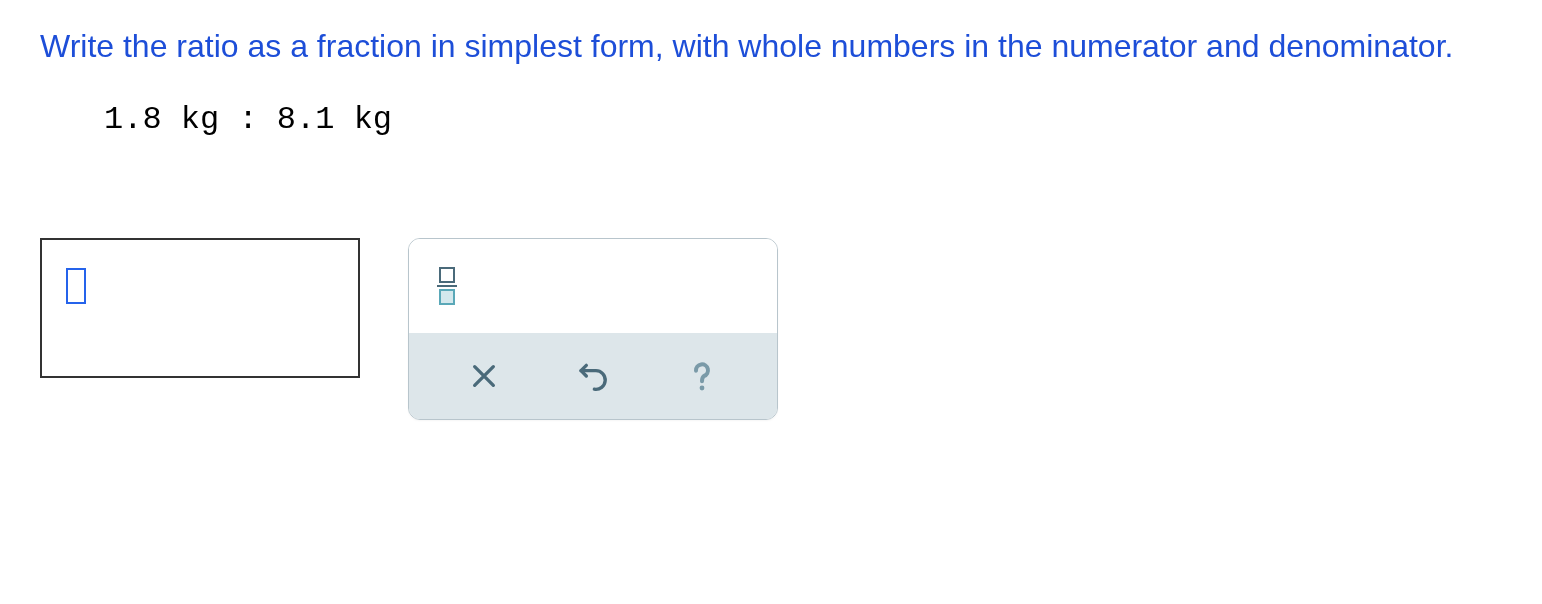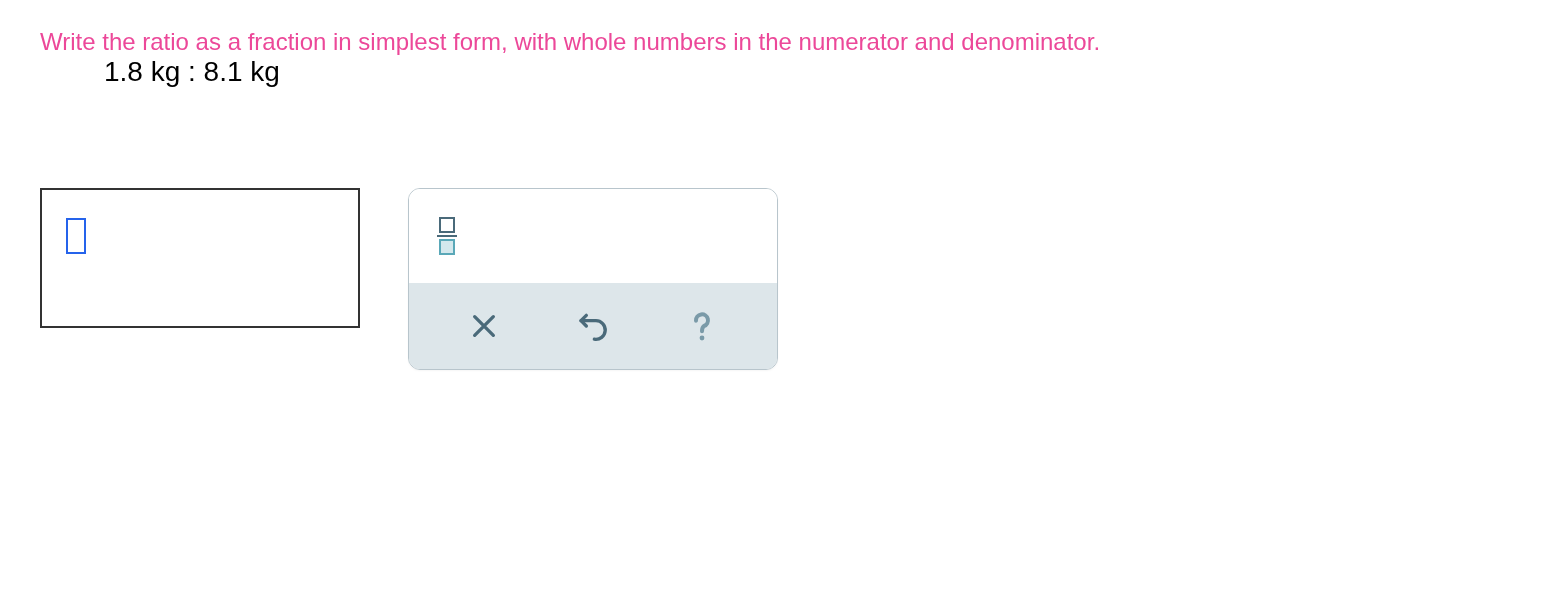--- a/index.html
+++ b/index.html
@@ -8,26 +8,27 @@
       box-sizing: border-box;
     }
     body {
       font-family: Arial, Helvetica, sans-serif;
       background: #ffffff;
       padding: 28px 40px;
       width: 1542px;
       height: 604px;
     }
     .question-text {
-      font-size: 24px;
-      color: #ec4899;
+      font-size: 32px;
+      color: #1d4ed8;
+      margin-bottom: 36px;
     }
     .math-expression {
-      font-family: Liberation Sans, sans-serif;
-      font-size: 28px;
+      font-family: Liberation Mono, monospace;
+      font-size: 32px;
       color: #000000;
       margin-left: 64px;
       margin-bottom: 100px;
     }
     .input-row {
       display: flex;
       align-items: flex-start;
       gap: 48px;
     }
     .answer-box {

